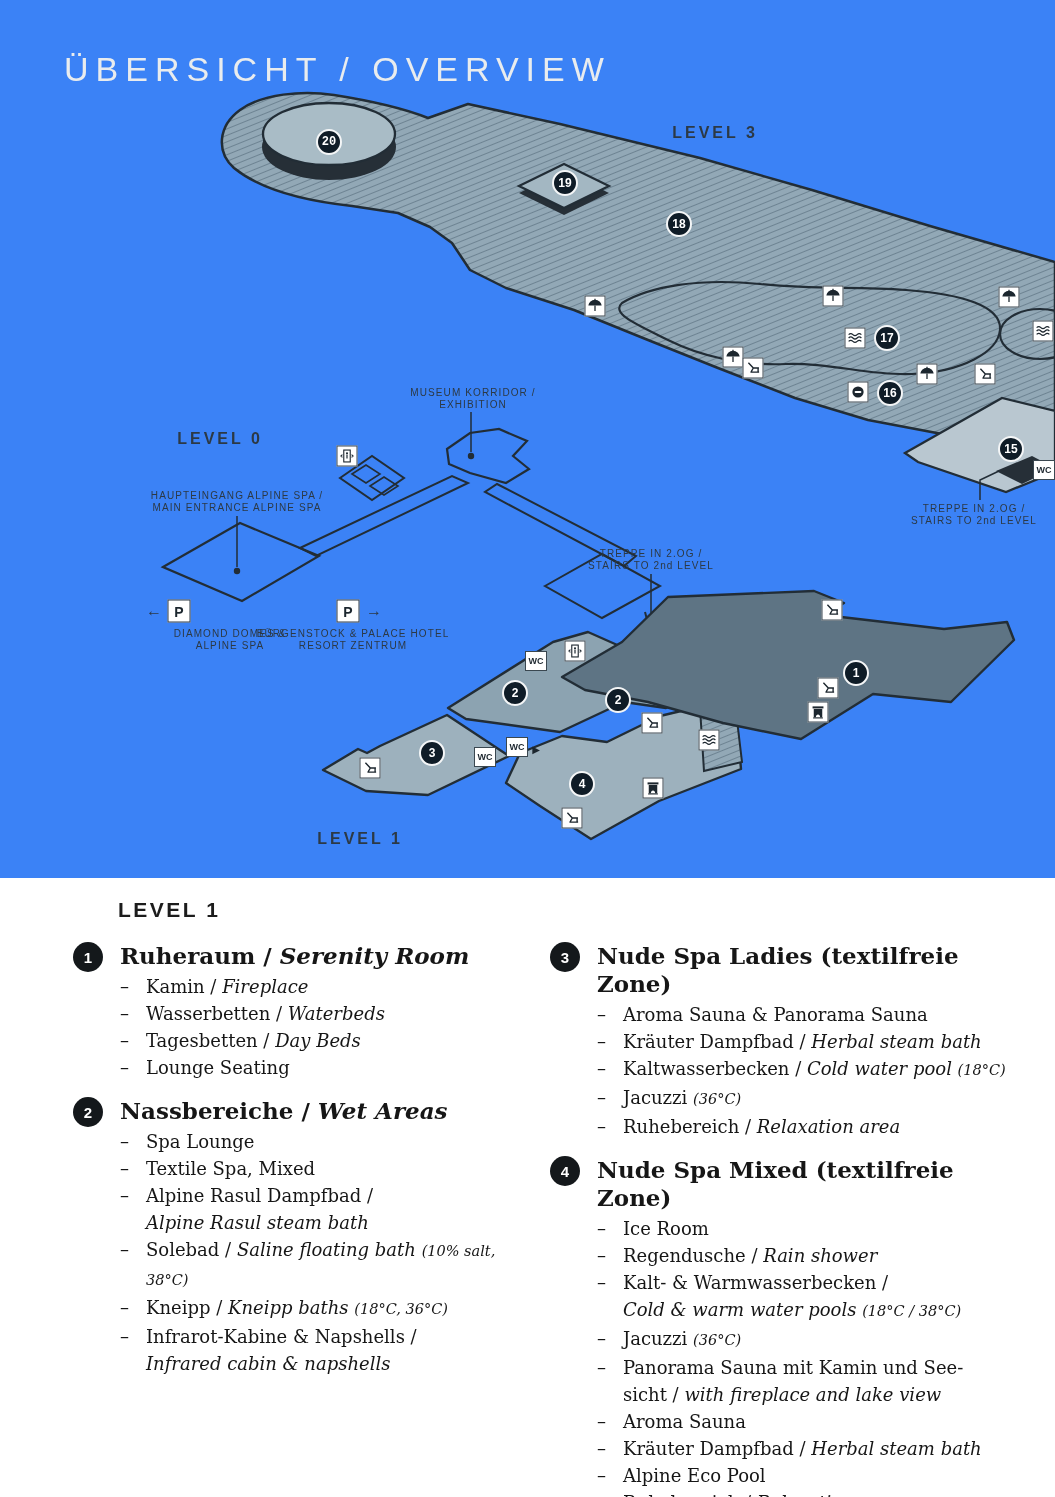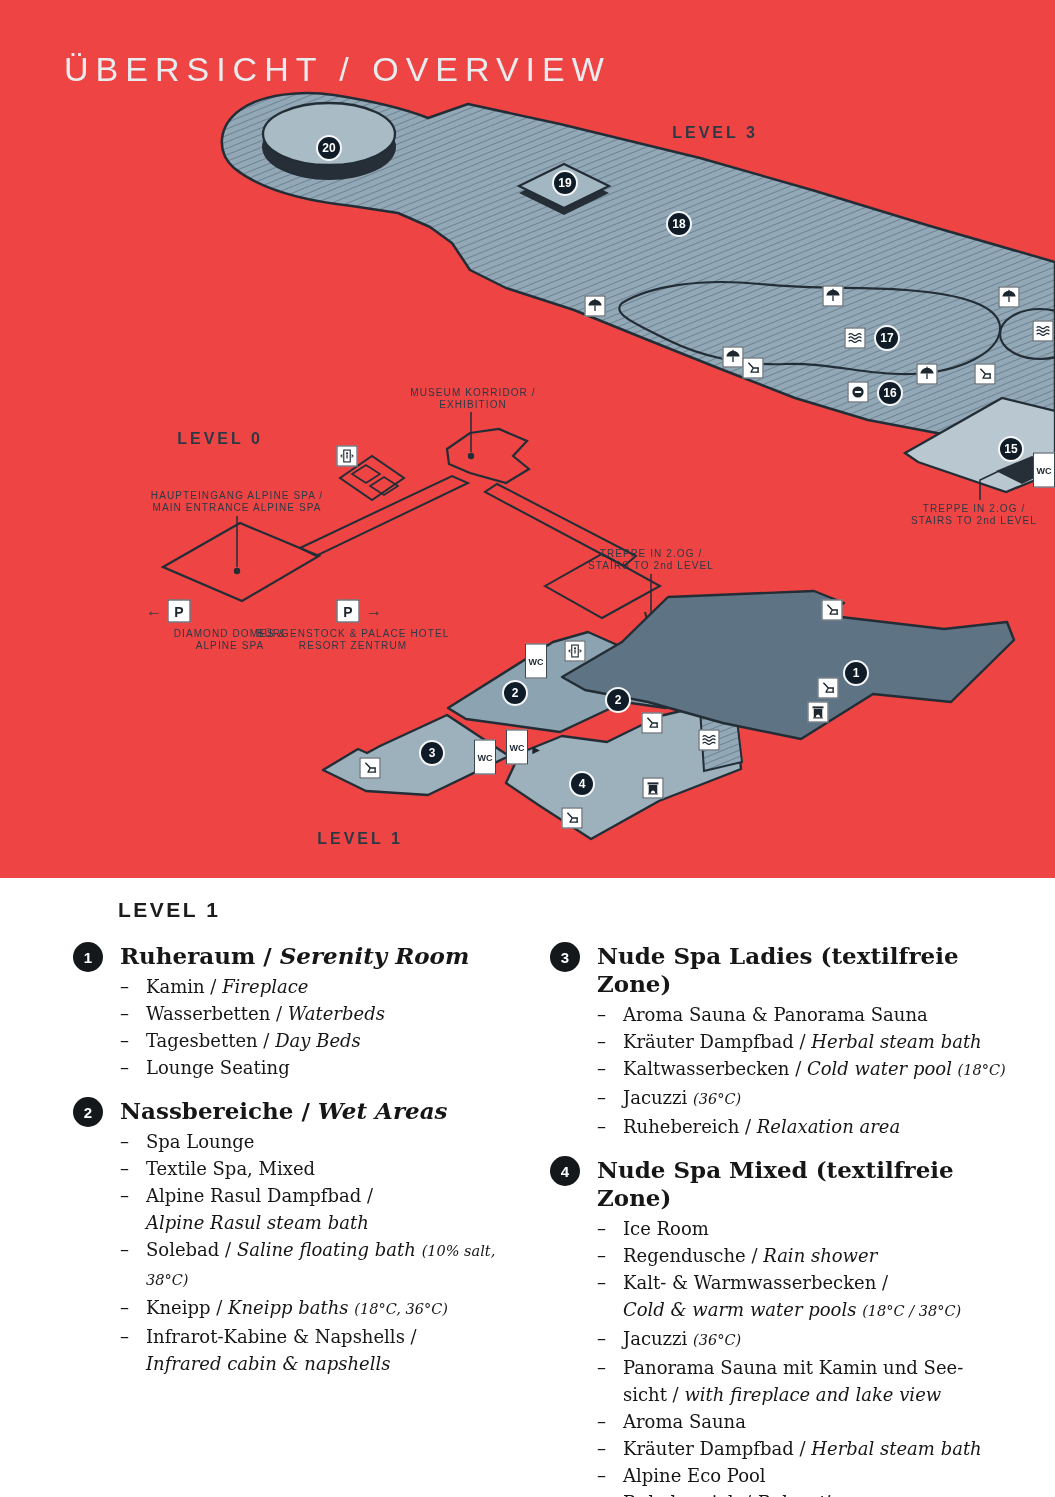--- a/index.html
+++ b/index.html
@@ -1,34 +1,34 @@
 <!DOCTYPE html>
 <html><head>
 <meta charset="utf-8">
 <style>
   html,body{margin:0;padding:0;background:#ffffff;}
   body{width:1055px;height:1497px;position:relative;font-family:"Liberation Sans",sans-serif;overflow:hidden;}
 
   
-  .map-band{position:absolute;left:0;top:0;width:1055px;height:878px;background:#ef4444;}
+  .map-band{position:absolute;left:0;top:0;width:1055px;height:878px;background:#3b82f6;}
   .map-band svg.mapsvg{position:absolute;left:0;top:0;}
 
   .page-title{position:absolute;left:64px;top:50px;font-size:34px;letter-spacing:7px;color:#e9ecee;font-weight:400;}
 
   .lvl-label{position:absolute;transform:translate(-50%,0);font-size:16px;font-weight:700;letter-spacing:3px;color:#2c3945;white-space:nowrap;}
   .mlabel{position:absolute;transform:translate(-50%,0);text-align:center;font-size:10px;font-weight:400;letter-spacing:1.1px;color:#2c3945;line-height:12px;white-space:nowrap;}
 
   .badge{position:absolute;transform:translate(-50%,-50%);width:26px;height:26px;border-radius:50%;
          background:#0f1c27;border:2px solid #f4f6f7;color:#ffffff;font-size:12px;font-weight:700;
          display:flex;align-items:center;justify-content:center;box-sizing:border-box;}
 
   .ibox{position:absolute;transform:translate(-50%,-50%);width:21px;height:21px;background:#ffffff;
         border:1px solid #3a4750;display:flex;align-items:center;justify-content:center;box-sizing:border-box;}
   .ibox svg{width:17px;height:17px;display:block;}
-  .wcbox{position:absolute;transform:translate(-50%,-50%);width:22px;height:35px;background:#ffffff;border:1px solid #3a4750;
+  .wcbox{position:absolute;transform:translate(-50%,-50%);width:22px;height:20px;background:#ffffff;border:1px solid #3a4750;
          display:flex;align-items:center;justify-content:center;font-size:9px;font-weight:700;color:#1c262e;box-sizing:border-box;}
   .pbox{position:absolute;transform:translate(-50%,-50%);width:23px;height:23px;background:#ffffff;border:1.5px solid #2c3945;
         display:flex;align-items:center;justify-content:center;font-size:14px;font-weight:700;color:#1c262e;box-sizing:border-box;}
   .parrow{position:absolute;transform:translate(-50%,-50%);font-size:16px;font-weight:700;color:#2c3945;}
   .smarrow{position:absolute;transform:translate(-50%,-50%);font-size:10px;color:#1c262e;}
 
   
   .legend-heading{position:absolute;left:118px;top:898px;font-size:21px;font-weight:600;letter-spacing:2.5px;color:#1c1c1c;}
   .lg-col{position:absolute;top:942px;font-family:"DejaVu Serif","Liberation Serif",serif;color:#161616;}
   #legend-col-0{left:73px;width:450px;}
@@ -272,21 +272,21 @@
       <svg>
         <use href="#sym-elevator"></use>
       </svg>
     </span>
   <span class="ibox" style="left:575px;top:651px;">
       <svg>
         <use href="#sym-elevator"></use>
       </svg>
     </span>
 
-  <span class="badge" style="left:329px;top:148px;">20</span>
+  <span class="badge" style="left:329px;top:142px;font-family:Liberation Mono, monospace;">20</span>
   <span class="badge" style="left:565px;top:183px;">19</span>
   <span class="badge" style="left:679px;top:224px;">18</span>
   <span class="badge" style="left:887px;top:338px;">17</span>
   <span class="badge" style="left:890px;top:393px;">16</span>
   <span class="badge" style="left:1011px;top:449px;">15</span>
   <span class="badge" style="left:856px;top:673px;">1</span>
   <span class="badge" style="left:515px;top:693px;">2</span>
   <span class="badge" style="left:618px;top:700px;">2</span>
   <span class="badge" style="left:432px;top:753px;">3</span>
   <span class="badge" style="left:582px;top:784px;">4</span>

